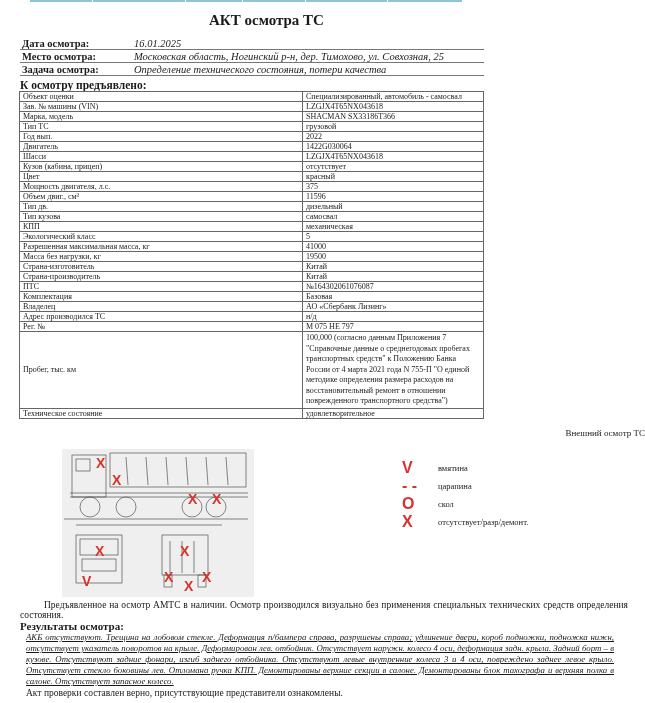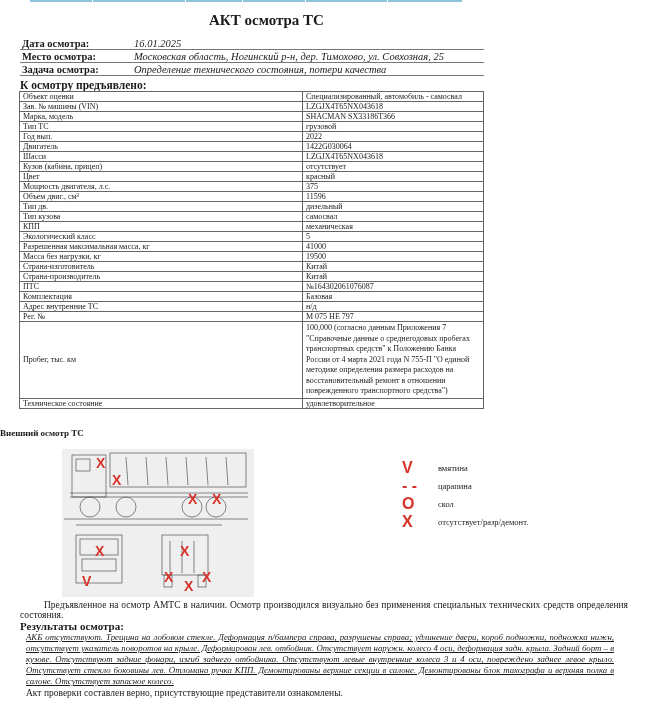--- a/index.html
+++ b/index.html
@@ -17,21 +17,21 @@
   .meta .row .v { font-style: italic; }
 
   .section-h { position: absolute; left: 20px; font-weight: bold; font-size: 11.5px; }
 
   table.props { position: absolute; left: 19px; top: 91px; width: 465px; border-collapse: collapse; font-size: 8px; }
   table.props td { border: 1px solid #666; padding: 0 3px; height: 9.5px; line-height: 9px; vertical-align: middle; }
   table.props td.c1 { width: 283px; }
   table.props tr.tall td { height: 56px; }
   table.props tr.tall td.c2 { line-height: 10.5px; padding-top: 1px; padding-bottom: 1px; }
 
-  .ext-h { position: absolute; top: 428px; left: 0; width: 645px; text-align: left; font-weight: bold; font-size: 9px; }
+  .ext-h { position: absolute; top: 428px; left: 0; width: 645px; text-align: right; font-weight: normal; font-size: 9px; }
 
   .diagram { position: absolute; left: 62px; top: 449px; width: 192px; height: 148px; background: #efefef; }
   .diagram svg { position: absolute; left: 0; top: 0; }
   .mark { position: absolute; color: #d9322a; font-family: "Liberation Sans", sans-serif; font-weight: bold; font-size: 14px; line-height: 14px; }
 
   .legend { position: absolute; left: 398px; top: 459px; }
   .legend .li { display: flex; align-items: center; height: 18px; }
   .legend .sym { width: 40px; color: #d9322a; font-family: "Liberation Sans", sans-serif; font-weight: bold; font-size: 16px; text-align: left; padding-left: 4px; }
   .legend .lbl { font-size: 8.5px; }
 
@@ -150,21 +150,25 @@
       </tr>
       <tr>
         <td class="c1">ПТС</td>
         <td class="c2">№164302061076087</td>
       </tr>
       <tr>
         <td class="c1">Комплектация</td>
         <td class="c2">Базовая</td>
       </tr>
       <tr>
-        <td class="c1">Адрес внутренние ТС</td>
+        <td class="c1">Владелец</td>
+        <td class="c2">АО «Сбербанк Лизинг»</td>
+      </tr>
+      <tr>
+        <td class="c1">Адрес производился ТС</td>
         <td class="c2">н/д</td>
       </tr>
       <tr>
         <td class="c1">Рег. №</td>
         <td class="c2">М 075 НЕ 797</td>
       </tr>
       <tr class="tall">
         <td class="c1">Пробег, тыс. км</td>
         <td class="c2">100,000 (согласно данным Приложения 7 "Справочные данные о среднегодовых пробегах транспортных средств" к Положению Банка России от 4 марта 2021 года N 755-П "О единой методике определения размера расходов на восстановительный ремонт в отношении поврежденного транспортного средства")</td>
       </tr>

